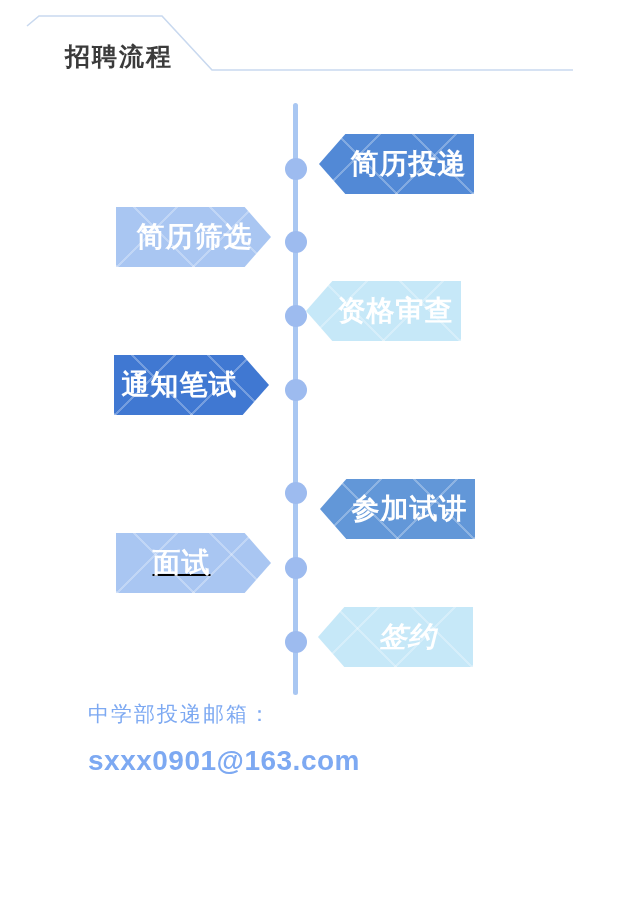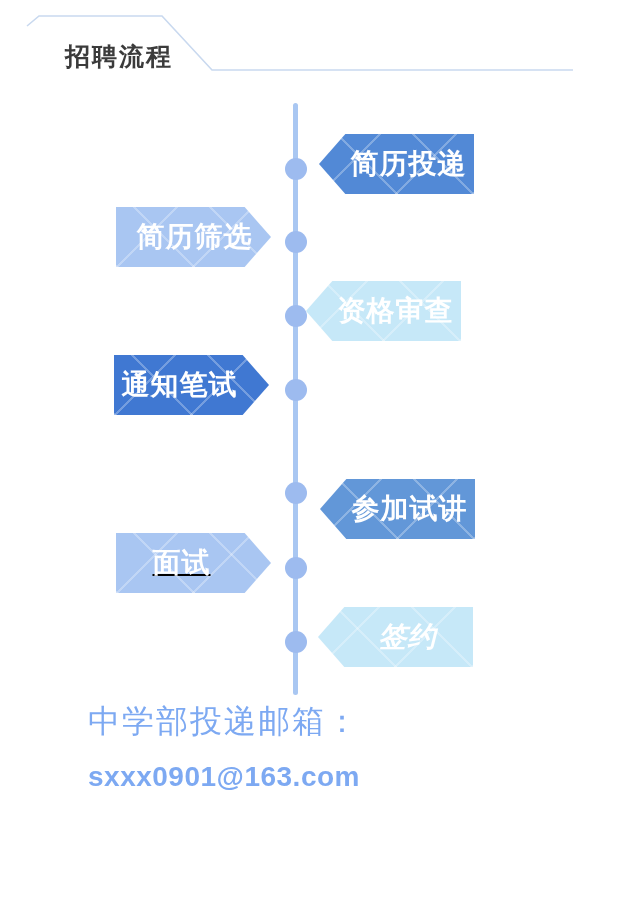--- a/index.html
+++ b/index.html
@@ -53,21 +53,21 @@
   .s3{left:306px;top:281px}
   .s4{left:114px;top:355px}
   .s5{left:320px;top:458px}
   .s6{left:116px;top:533px}
   .s7{left:318px;top:607px}
 
   
   .contact{position:absolute;left:88px;top:700px;}
   .cgroup{margin-bottom:29px;}
   .clabel{
-    font-size:32px;color:#7da9f2;letter-spacing:2px;margin-bottom:17px;
+    font-size:21px;color:#7da9f2;letter-spacing:2px;margin-bottom:17px;
   }
   .cemail{
     display:inline-block;font-size:28px;font-weight:bold;color:#7da9f2;
     text-decoration-thickness:2px;text-underline-offset:5px;
     letter-spacing:.5px;cursor:pointer;
   }
 </style>
 </head>
 <body>
 

